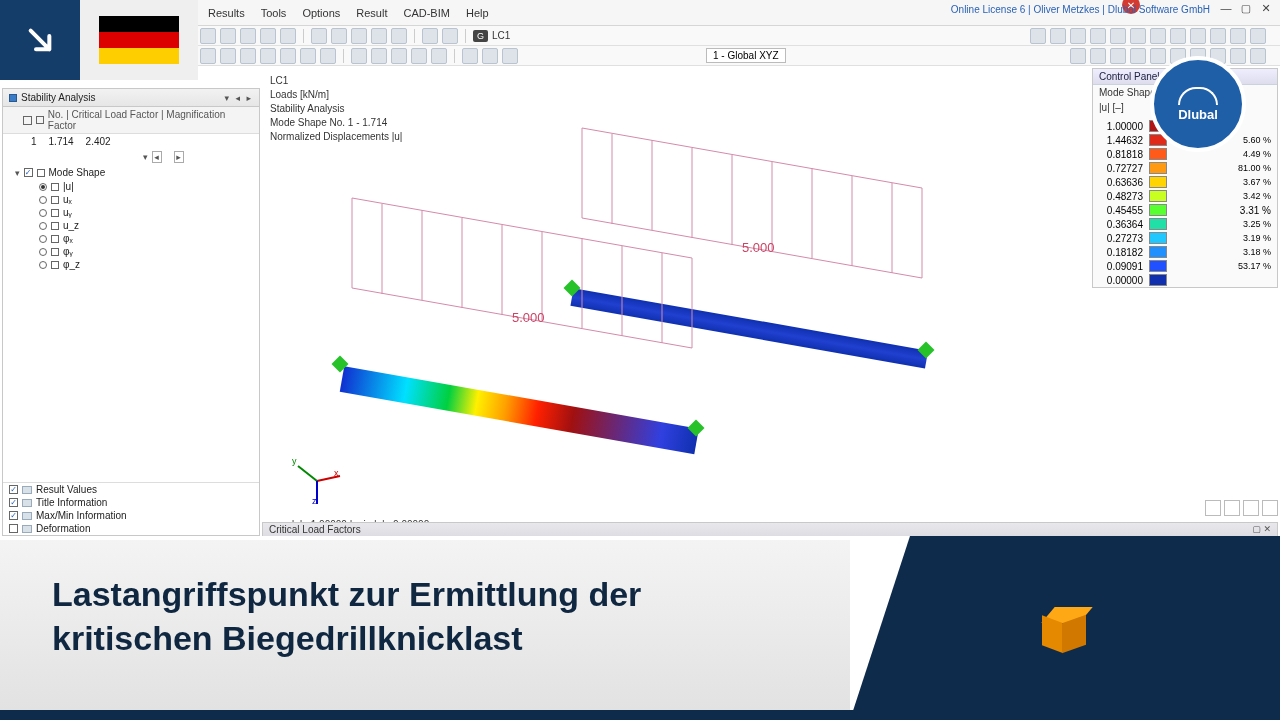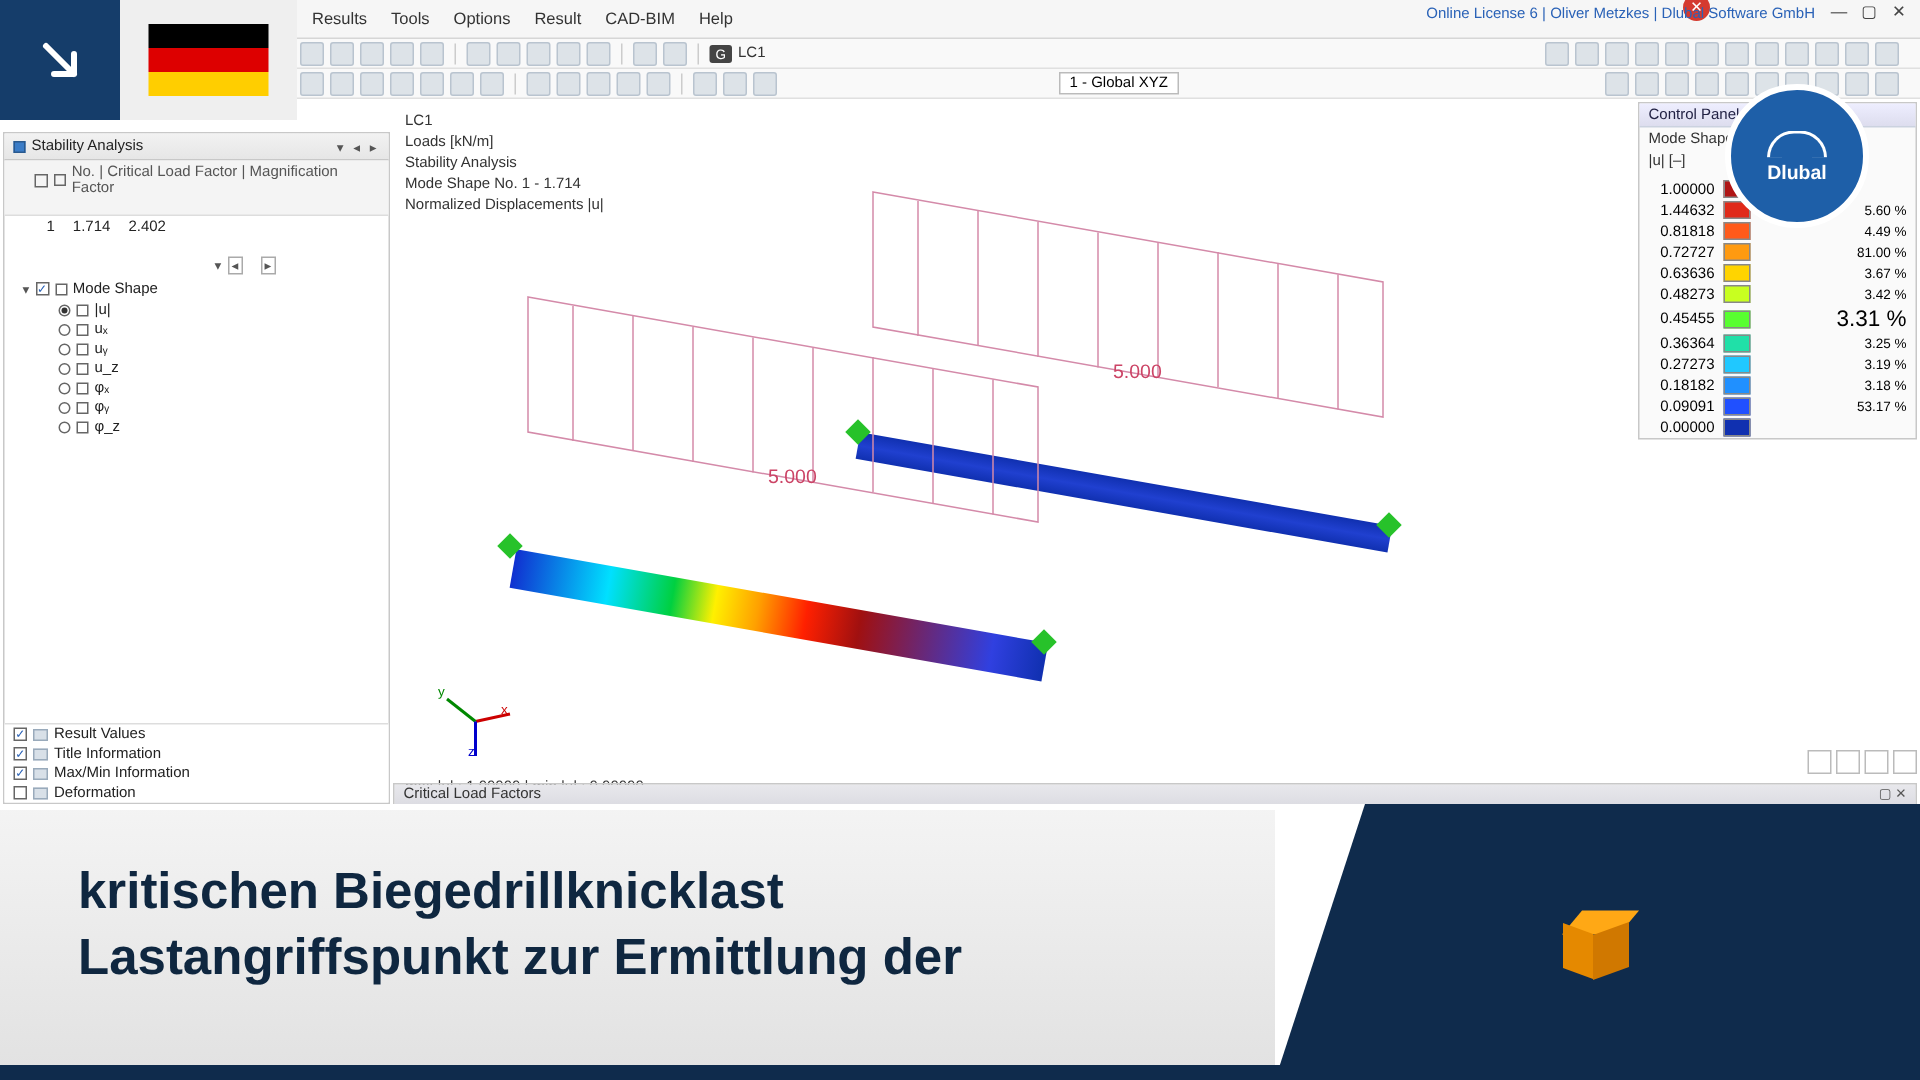--- a/index.html
+++ b/index.html
@@ -19,21 +19,21 @@
 .tool-sep { width: 1px; height: 14px; background: #ccc; margin: 0 3px; }
 .lc-badge { background:#444; color:#fff; font-size:9px; padding:1px 4px; border-radius:2px;}
 .lc-text { font-size:10px; color:#333; }
 .coord-dd { font-size:10px; border:1px solid #bbb; padding:1px 6px; background:#fff; }
 
 
 .left-panel { position: absolute; left: 2px; top: 88px; width: 258px; bottom: 184px; background: #fff; border: 1px solid #c8c8c8; font-size: 10px; color: #222; }
 .lp-header { background: linear-gradient(#f2f2f2,#e6e6e6); padding: 3px 6px; border-bottom: 1px solid #c8c8c8; display:flex; align-items:center; gap:4px; }
 .lp-header .sq { width:8px; height:8px; background:#3a7cc7; border:1px solid #29598e; }
 .lp-arrows { margin-left:auto; font-size:9px; color:#555; letter-spacing:2px;}
-.lp-row { padding: 2px 6px 12px 20px; }
+.lp-row { padding: 2px 6px 2px 20px; }
 .lp-row.header-row { background:#f4f4f4; color:#555; border-bottom:1px solid #ddd; padding-left:20px; display:flex; gap:4px; align-items:center;}
 .lp-row.values-row { padding-left:28px; display:flex; gap:12px; }
 .lp-node { padding:2px 6px 2px 12px; display:flex; align-items:center; gap:4px;}
 .lp-node .caret { font-size:9px; color:#555;}
 .lp-leaf { padding:1px 6px 1px 36px; display:flex; align-items:center; gap:4px;}
 .lp-leaf .radio { width:8px; height:8px; border:1px solid #666; border-radius:50%; display:inline-block;}
 .lp-leaf .radio.sel::after{content:"";display:block;width:4px;height:4px;background:#333;border-radius:50%;margin:1px;}
 .lp-leaf .box { width:8px; height:8px; border:1px solid #666; }
 .lp-slider { display:flex; align-items:center; gap:4px; padding:2px 10px 2px 140px; font-size:9px; color:#555;}
 .lp-slider .nav{ border:1px solid #aaa; width:10px; text-align:center; }
@@ -407,21 +407,21 @@
         <div class="legend-row">
           <span class="val">0.48273</span>
           <span class="legend-swatch" style="background:#c8ff20"></span>
           <span style="flex:1"></span>
           <span style="font-size:9px">3.42 %</span>
         </div>
         <div class="legend-row">
           <span class="val">0.45455</span>
           <span class="legend-swatch" style="background:#58ff30"></span>
           <span style="flex:1"></span>
-          <span style="font-size:15px">3.31 %</span>
+          <span style="font-size:10px">3.31 %</span>
         </div>
         <div class="legend-row">
           <span class="val">0.36364</span>
           <span class="legend-swatch" style="background:#20e0a8"></span>
           <span style="flex:1"></span>
           <span style="font-size:9px">3.25 %</span>
         </div>
         <div class="legend-row">
           <span class="val">0.27273</span>
           <span class="legend-swatch" style="background:#20c8ff"></span>
@@ -462,22 +462,22 @@
 </div>
 
 <div class="bottom-bar">
   <span>Critical Load Factors</span>
   <span style="float:right;font-size:9px;color:#555">▢ ✕</span>
 </div>
 
 <div class="banner">
   <div class="banner-sep"></div>
   <div class="banner-left">
+    <div>Lastangriffspunkt zur Ermittlung der</div>
     <div>kritischen Biegedrillknicklast</div>
-    <div>Lastangriffspunkt zur Ermittlung der</div>
   </div>
   <div class="banner-right">
     <div class="cube3d">
       <div class="top"></div>
           <div class="left"></div>
           <div class="right"></div>
     </div>
   </div>
   <div class="banner-sep2"></div>
 </div>

